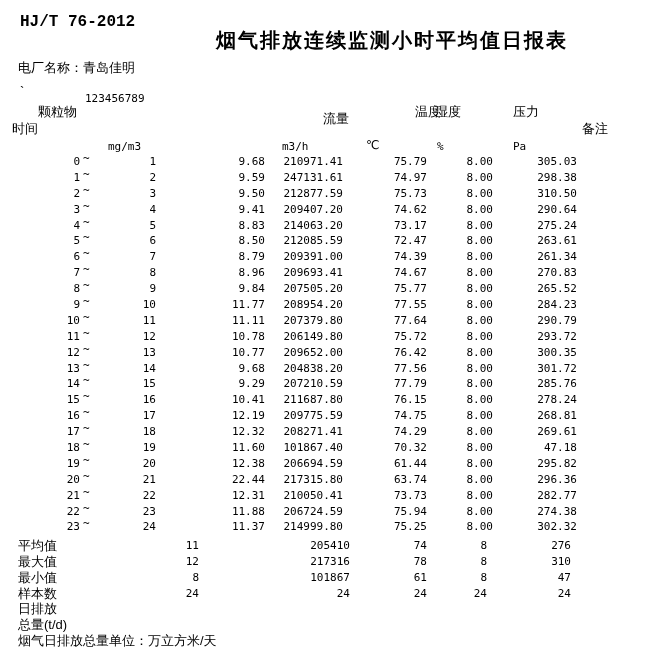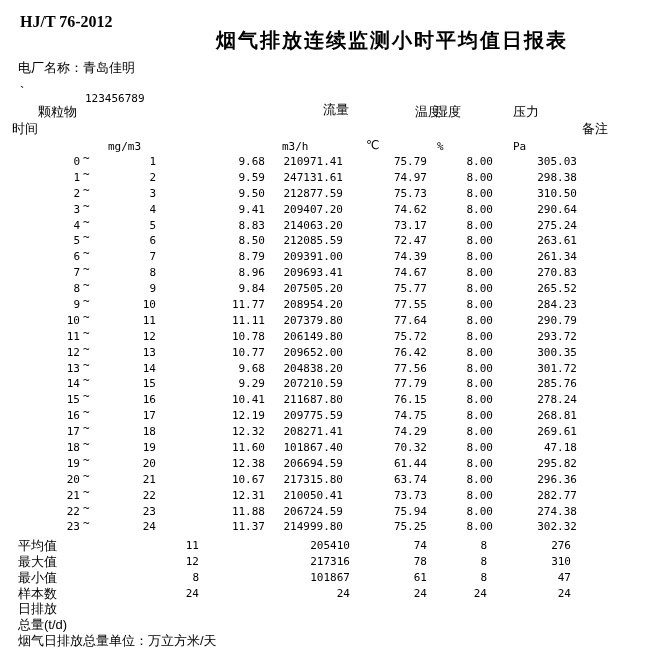--- a/index.html
+++ b/index.html
@@ -10,34 +10,34 @@
     background: #ffffff;
     color: #000000;
     overflow: hidden;
     font-family: "Liberation Sans", "DejaVu Sans", sans-serif;
   }
   .abs { position: absolute; white-space: pre; }
   .cjk { font-size: 13px; line-height: 15px; }
   .num { font-family: "DejaVu Sans Mono", monospace; font-size: 11px; line-height: 13px; }
   .std-code {
     left: 20px; top: 13px;
-    font-family: Liberation Serif, serif;
+    font-family: Liberation Mono, monospace;
     font-weight: bold; font-size: 16px; letter-spacing: 0px;
   }
   .title {
     left: 216px; top: 27px;
     font-weight: bold; font-size: 20px; letter-spacing: 2px;
   }
   .plant  { left: 18px; top: 60px; }
   .mark   { left: 20px; top: 84px; font-size: 13px; }
   .serial { left: 85px; top: 92px; }
   .date   { left: 497px; top: 87px; }
 
   .hdr-pm       { left: 38px;  top: 104px; }
-  .hdr-flow     { left: 323px; top: 102px; }
+  .hdr-flow     { left: 323px; top: 112px; font-family: Liberation Mono, monospace; }
   .hdr-temp     { left: 415px; top: 104px; }
   .hdr-humidity { left: 435px; top: 104px; }
   .hdr-pressure { left: 513px; top: 104px; }
   .hdr-time     { left: 12px;  top: 121px; }
   .hdr-remark   { left: 582px; top: 121px; }
 
   .unit-pm       { left: 84px;  top: 140px; margin-left: 24px; }
   .unit-flow     { left: 282px; top: 140px; }
   .unit-temp     { left: 366px; top: 138px; font-size: 12px; }
   .unit-humidity { left: 437px; top: 140px; }
@@ -272,21 +272,21 @@
     <span class="num c-end">20</span>
     <span class="num c-pm">12.38</span>
     <span class="num c-flow">206694.59</span>
     <span class="num c-temp">61.44</span>
     <span class="num c-humidity">8.00</span>
     <span class="num c-pressure">295.82</span>
   </div><div class="hrow">
     <span class="num c-start">20</span>
     <span class="num c-tilde">~</span>
     <span class="num c-end">21</span>
-    <span class="num c-pm">10.67</span>
+    <span class="num c-pm">22.44</span>
     <span class="num c-flow">217315.80</span>
     <span class="num c-temp">63.74</span>
     <span class="num c-humidity">8.00</span>
     <span class="num c-pressure">296.36</span>
   </div><div class="hrow">
     <span class="num c-start">21</span>
     <span class="num c-tilde">~</span>
     <span class="num c-end">22</span>
     <span class="num c-pm">12.31</span>
     <span class="num c-flow">210050.41</span>

